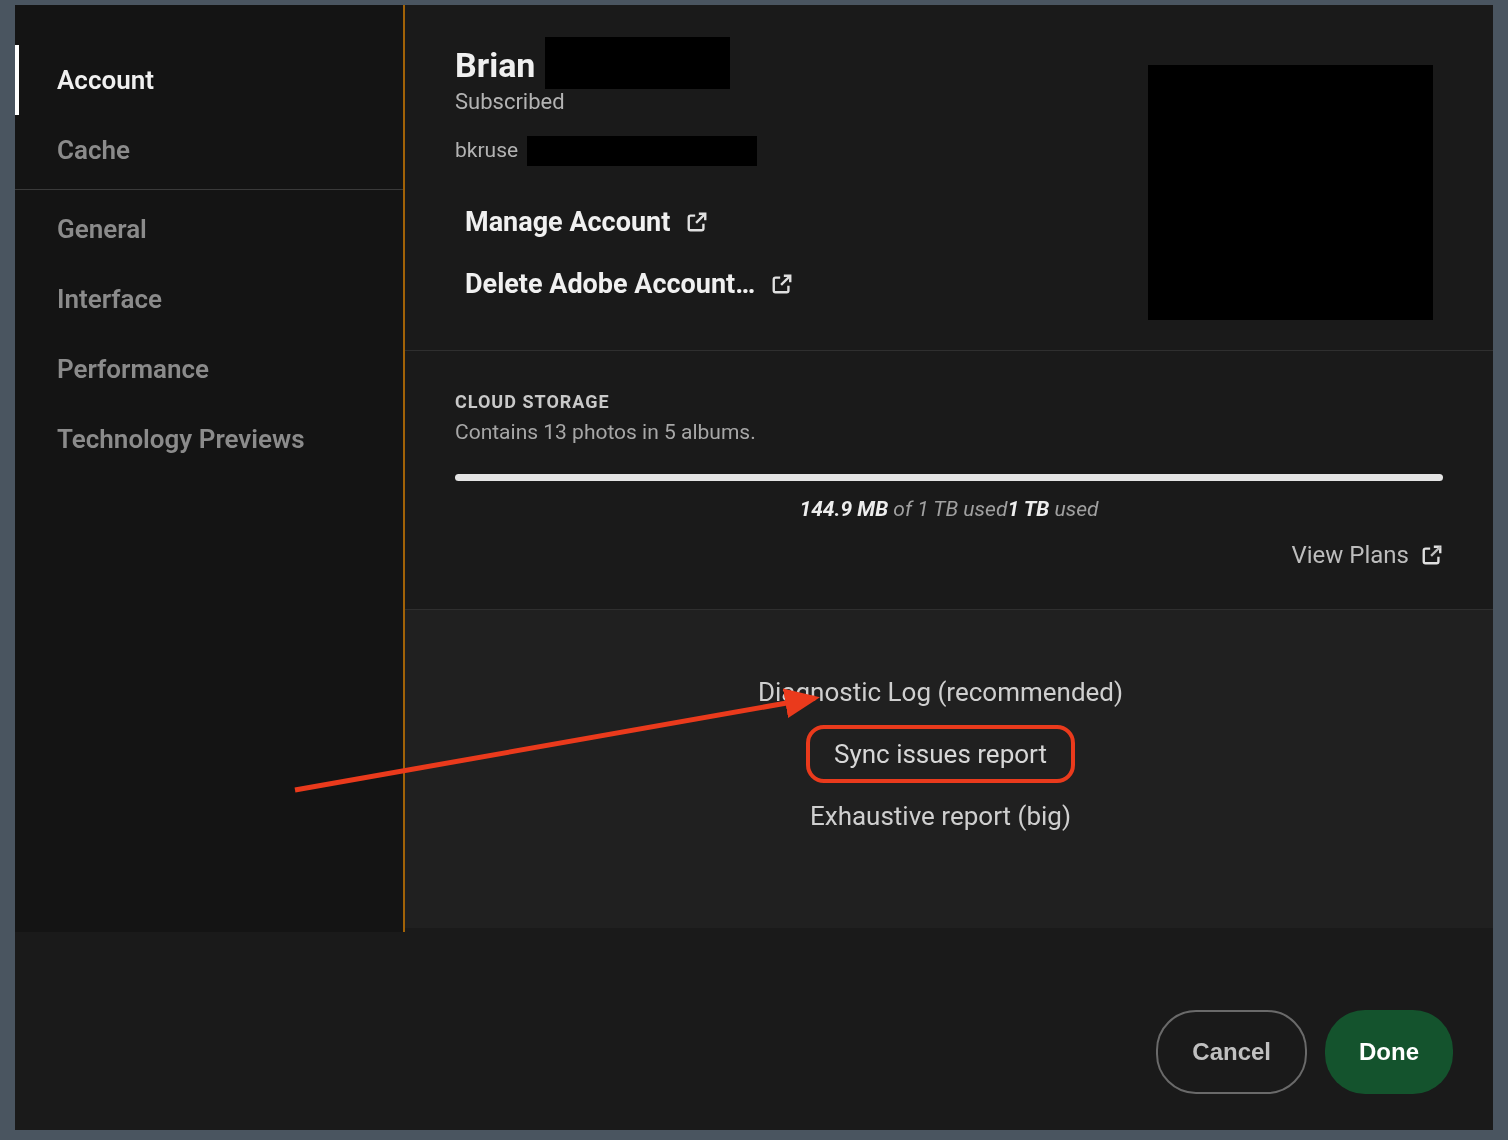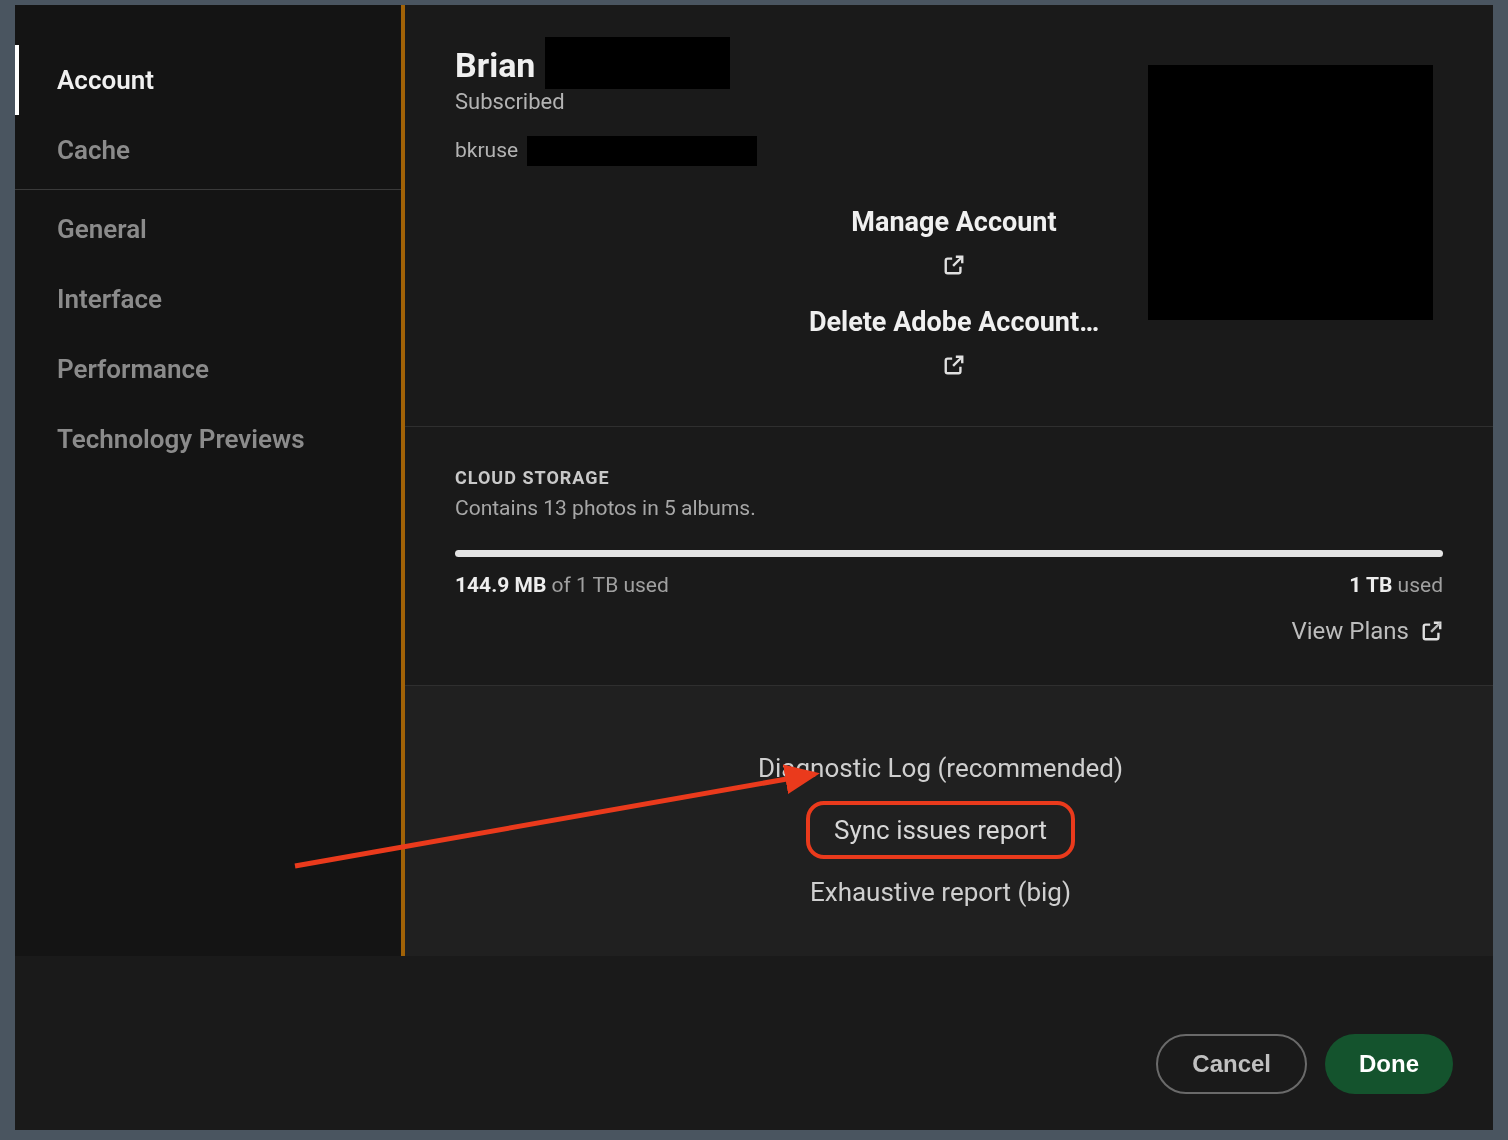--- a/index.html
+++ b/index.html
@@ -11,21 +11,21 @@
     background: #1a1a1a;
     border-radius: 10px;
     display: flex;
     flex-direction: column;
   }
   .body-row { display: flex; flex: 1; overflow: hidden; }
   .sidebar {
     width: 390px;
     background: #141414;
     padding-top: 40px;
-    border-right: 4px solid #a16207;
+    border-right: 2px solid #a16207;
   }
   .sidebar-item {
     padding: 20px 42px;
     font-size: 26px;
     font-weight: 600;
     color: #8b8b8b;
     cursor: pointer;
   }
   .sidebar-item.active {
     color: #f0f0f0;
@@ -88,21 +88,20 @@
   .link-row {
     display: flex;
     align-items: center;
     gap: 16px;
     font-size: 27px;
     font-weight: 700;
     color: #f0f0f0;
     margin-top: 40px;
     padding-left: 10px;
     cursor: pointer;
-    flex-direction: column;
   }
   .link-row.second { margin-top: 30px; margin-bottom: 10px; }
   .ext-icon { width: 22px; height: 22px; }
   .ext-icon path, .ext-icon rect, .ext-icon polyline { stroke: #e0e0e0; stroke-width: 2.6; fill: none; }
   .cloud-heading {
     font-size: 18px;
     font-weight: 700;
     letter-spacing: 1px;
     color: #c9c9c9;
     margin-bottom: 8px;
@@ -114,24 +113,25 @@
   }
   .storage-bar {
     width: 100%;
     height: 7px;
     background: #e4e4e4;
     border-radius: 4px;
     position: relative;
   }
   .storage-row {
     display: flex;
-    justify-content: space-between;
+    justify-content: center;
     font-size: 21px;
     color: #a0a0a0;
     margin-top: 16px;
+    font-style: italic;
   }
   .storage-row b { color: #ededed; font-weight: 700; }
   .view-plans {
     display: flex;
     justify-content: flex-end;
     align-items: center;
     gap: 12px;
     font-size: 24px;
     color: #bdbdbd;
     margin-top: 20px;
@@ -161,21 +161,21 @@
   .footer {
     display: flex;
     justify-content: flex-end;
     gap: 18px;
     padding: 30px 40px 36px 0;
     background: #1a1a1a;
   }
   .btn {
     font-size: 24px;
     font-weight: 600;
-    padding: 14px 34px;
+    padding: 26px 34px;
     border-radius: 40px;
     cursor: pointer;
     border: none;
     margin-top: 48px;
   }
   .btn-cancel {
     background: transparent;
     color: #c0c0c0;
     border: 2.5px solid #6a6a6a;
   }

